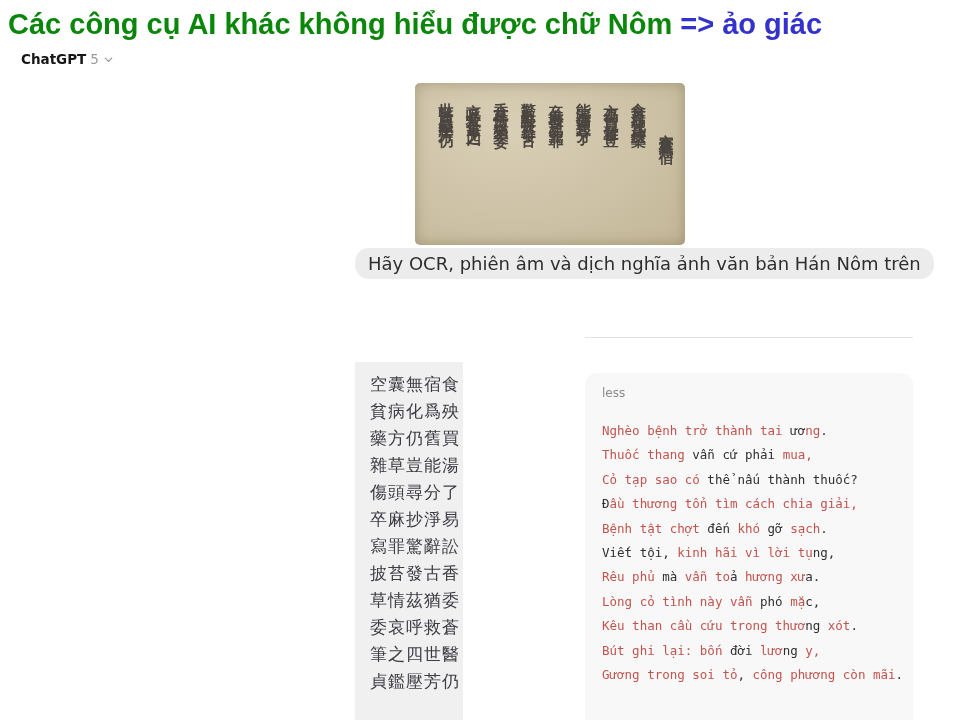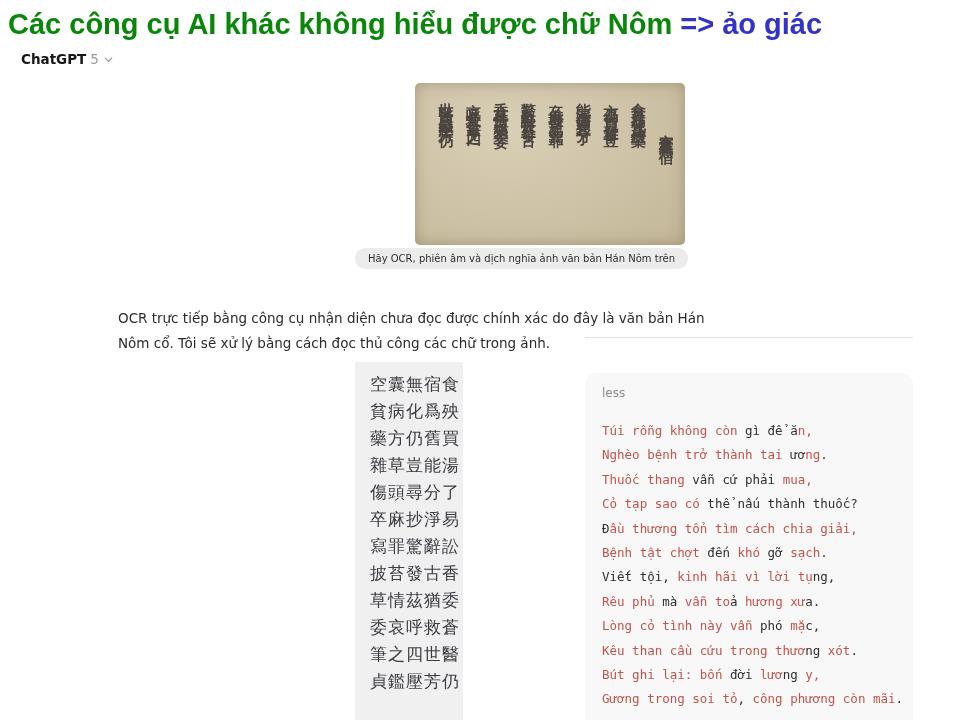--- a/index.html
+++ b/index.html
@@ -25,21 +25,21 @@
               display:flex;flex-direction:row-reverse;justify-content:flex-start;
               padding:8px 10px;box-sizing:border-box;overflow:hidden;}
   .ms-col{writing-mode:vertical-rl;text-orientation:upright;
           font-family:"DejaVu Serif","Liberation Serif",serif;font-weight:600;
           font-size:15px;letter-spacing:5px;width:27.5px;text-align:start;
           filter:blur(.2px);}
   .ms-col.first{padding-top:30px;}
 
   
   .user-bubble{position:absolute;left:355px;top:248px;background:#ececec;border-radius:14px;
-               padding:5px 13px;font-size:10px;color:#2e2e2e;white-space:nowrap;}
+               padding:5px 13px;font-size:18px;color:#2e2e2e;white-space:nowrap;}
 
   
   .assistant-text{position:absolute;left:118px;top:306px;width:600px;
                   font-size:13.5px;line-height:25px;color:#2b2b2b;}
 
   
   .ocr-box{position:absolute;left:355px;top:362px;width:108px;height:358px;
            background:#f0f0f1;padding:9px 0 0 15px;box-sizing:border-box;overflow:hidden;}
   .ocr-line{font-size:17px;line-height:27px;color:#3b3b43;letter-spacing:1px;
             font-family:"DejaVu Sans",sans-serif;}
@@ -77,21 +77,20 @@
 
   <div class="manuscript" style="color: rgb(75, 69, 64);">
 
     <div style="display:contents"><div class="ms-col first">空囊無宿</div><div class="ms-col">食貧病化爲殃藥</div><div class="ms-col">方仍舊買雜草豈</div><div class="ms-col">能湯傷頭尋分了</div><div class="ms-col">卒麻抄淨易寫罪</div><div class="ms-col">驚辭訟披苔發古</div><div class="ms-col">香草情茲猶委委</div><div class="ms-col">哀呼救蒼筆之四</div><div class="ms-col">世醫貞鑑壓芳仍</div></div>
   </div>
 
   <div class="user-bubble">
     <span>Hãy OCR, phiên âm và dịch nghĩa ảnh văn bản Hán Nôm trên</span>
   </div>
 
-  <div class="assistant-text">OCR trực tiếp bằng công cụ nhận diện chưa đọc được chính xác do đây là văn bản Hán Nôm cổ. Tôi sẽ xử lý bằng cách đọc thủ công các chữ trong ảnh.</div>
 
   <div class="ocr-box">
     <div>
         <div class="ocr-line">空囊無宿食</div>
         <div class="ocr-line">貧病化爲殃</div>
         <div class="ocr-line">藥方仍舊買</div>
         <div class="ocr-line">雜草豈能湯</div>
         <div class="ocr-line">傷頭尋分了</div>
         <div class="ocr-line">卒麻抄淨易</div>
         <div class="ocr-line">寫罪驚辭訟</div>
@@ -100,21 +99,20 @@
         <div class="ocr-line">委哀呼救蒼</div>
         <div class="ocr-line">筆之四世醫</div>
         <div class="ocr-line">貞鑑壓芳仍</div>
       </div>
   </div>
 
   <div class="panel">
     <div class="code">
       <div class="code-lang">less</div>
       <div class="poem">
-          <div class="poem-line"><span style="color: rgb(194, 84, 78);">Túi rỗng không còn </span><span style="color: rgb(47, 47, 47);">gì để ă</span><span style="color: rgb(194, 84, 78);">n,</span></div>
           <div class="poem-line"><span style="color: rgb(194, 84, 78);">Nghèo bệnh trở thành tai </span><span style="color: rgb(47, 47, 47);">ươ</span><span style="color: rgb(194, 84, 78);">ng</span><span style="color: rgb(47, 47, 47);">.</span></div>
           <div class="poem-line"><span style="color: rgb(194, 84, 78);">Thuốc thang </span><span style="color: rgb(47, 47, 47);">vẫn cứ phải</span><span style="color: rgb(194, 84, 78);"> mua,</span></div>
           <div class="poem-line"><span style="color: rgb(194, 84, 78);">Cỏ tạp sao có </span><span style="color: rgb(47, 47, 47);">thể nấu thành thuốc?</span></div>
           <div class="poem-line"><span style="color: rgb(47, 47, 47);">Đ</span><span style="color: rgb(194, 84, 78);">ầu thương tổn tìm cách chia giải,</span></div>
           <div class="poem-line"><span style="color: rgb(194, 84, 78);">Bệnh tật chợt </span><span style="color: rgb(47, 47, 47); text-align: right;">đến</span><span style="color: rgb(194, 84, 78);"> khó </span><span style="color: rgb(47, 47, 47);">gỡ</span><span style="color: rgb(194, 84, 78);"> sạch</span><span style="color: rgb(47, 47, 47);">.</span></div>
           <div class="poem-line"><span style="color: rgb(47, 47, 47);">Viết tội,</span><span style="color: rgb(194, 84, 78);"> kinh hãi vì lời tụ</span><span style="color: rgb(47, 47, 47);">ng,</span></div>
           <div class="poem-line"><span style="color: rgb(194, 84, 78);">Rêu phủ </span><span style="color: rgb(47, 47, 47);">mà</span><span style="color: rgb(194, 84, 78);"> vẫn to</span><span style="color: rgb(47, 47, 47);">ả</span><span style="color: rgb(194, 84, 78);"> hương xư</span><span style="color: rgb(47, 47, 47);">a.</span></div>
           <div class="poem-line"><span style="color: rgb(194, 84, 78);">Lòng cỏ tình này vẫn </span><span style="color: rgb(47, 47, 47);">phó</span><span style="color: rgb(194, 84, 78);"> mặ</span><span style="color: rgb(47, 47, 47);">c,</span></div>
           <div class="poem-line"><span style="color: rgb(194, 84, 78);">Kêu than cầu cứu trong thươ</span><span style="color: rgb(47, 47, 47);">ng</span><span style="color: rgb(194, 84, 78);"> xót</span><span style="color: rgb(47, 47, 47);">.</span></div>
           <div class="poem-line"><span style="color: rgb(194, 84, 78);">Bút ghi lại: bốn </span><span style="color: rgb(47, 47, 47);">đời</span><span style="color: rgb(194, 84, 78);"> lươ</span><span style="color: rgb(47, 47, 47);">ng</span><span style="color: rgb(194, 84, 78);"> y,</span></div>

